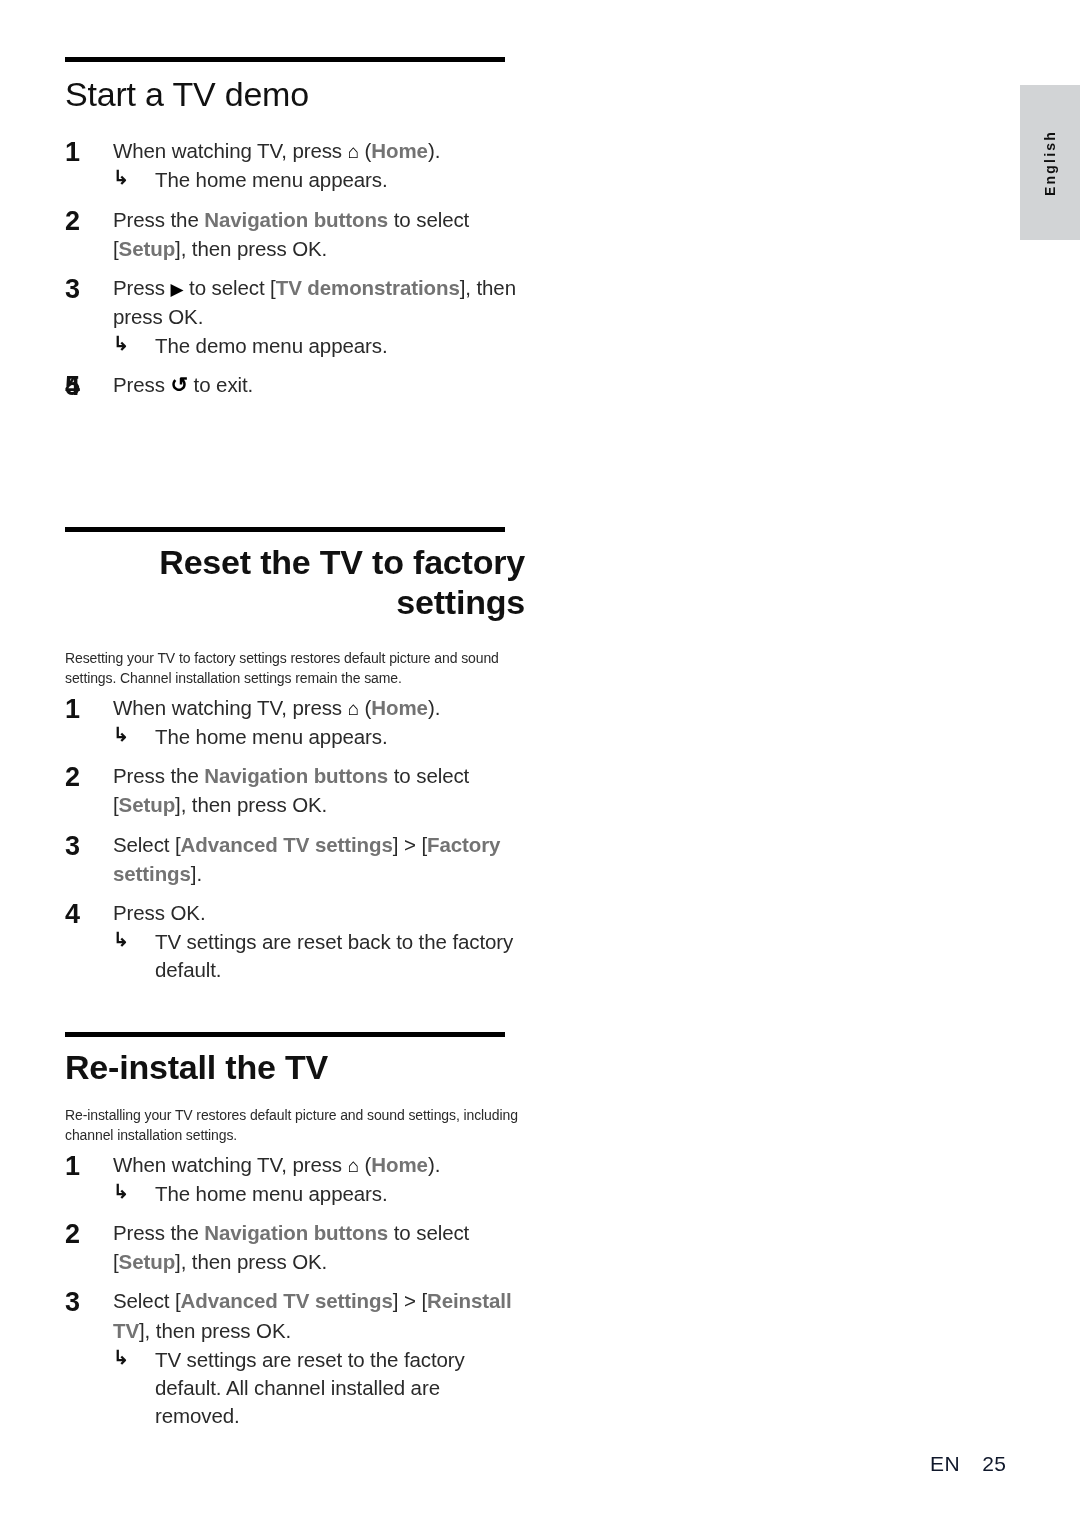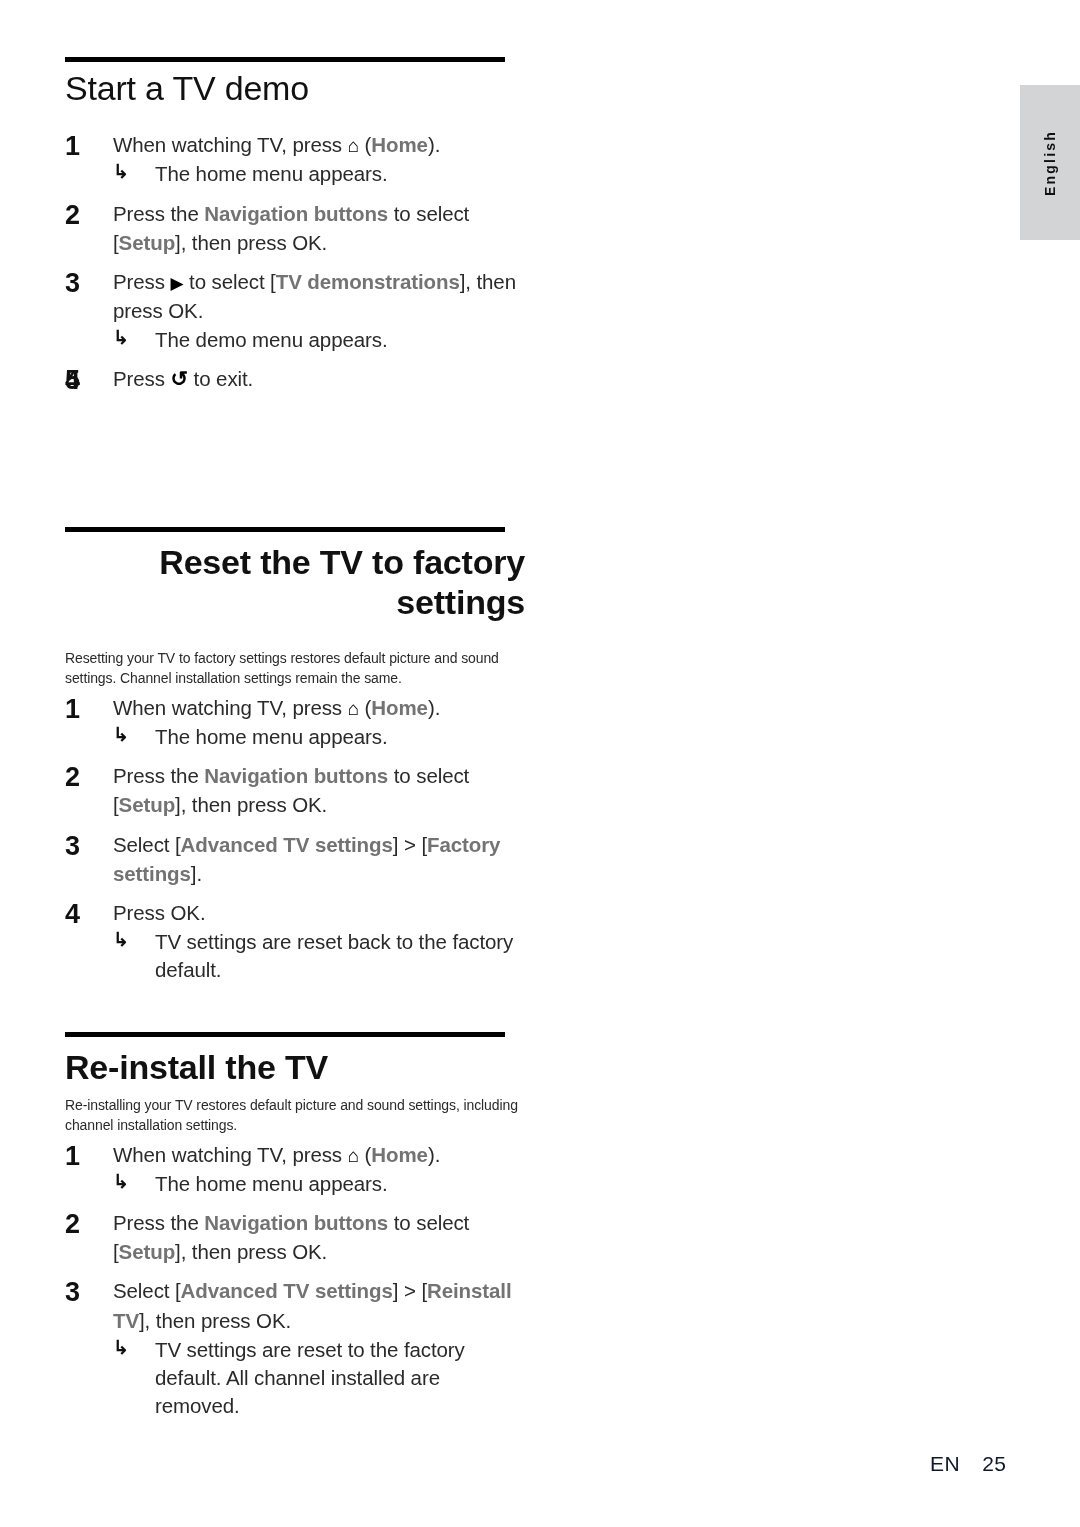--- a/index.html
+++ b/index.html
@@ -164,21 +164,21 @@
 
 <div class="page">
 
   <div class="lang-tab">
     <span class="lang-label">English</span>
   </div>
 
   <div class="content" id="content-column">
       <div class="section" style="position: absolute; left: 0px; top: 57px; width: 460px;">
         <div class="rule"></div>
-        <h2 class="heading" style="margin-top: 6px;">Start a TV demo</h2>
+        <h2 class="heading" style="margin-top: 12px;">Start a TV demo</h2>
         <ol class="steps" style="margin-top: 22px;">
           <li class="step" style="margin-top: 0px;">
             <span class="num">1</span>
             <span class="step-text"><span>When watching TV, press </span><span class="glyph-home">⌂</span><span> (</span><b class="kw">Home</b><span>).</span></span>
             <div class="result" style="margin-top: 1px;"><span class="hook">↳</span><span>The home menu appears.</span></div>
           </li>
           <li class="step" style="margin-top: 10px;">
             <span class="num">2</span>
             <span class="step-text"><span>Press the </span><b class="kw">Navigation buttons</b><span> to select [</span><b class="kw">Setup</b><span>], then press OK.</span></span>
           </li>
@@ -217,21 +217,21 @@
           <li class="step" style="margin-top: 10px;">
             <span class="num">4</span>
             <span class="step-text"><span>Press OK.</span></span>
             <div class="result" style="margin-top: 1px;"><span class="hook">↳</span><span>TV settings are reset back to the factory default.</span></div>
           </li>
         </ol>
       </div>
       <div class="section" style="position: absolute; left: 0px; top: 1032px; width: 460px;">
         <div class="rule"></div>
         <h2 class="heading semibold" style="margin-top: 10px;">Re-install the TV</h2>
-        <p class="intro" style="margin-top: 9px;">Re-installing your TV restores default picture and sound settings, including channel installation settings.</p>
+        <p class="intro" style="margin-top: 19px;">Re-installing your TV restores default picture and sound settings, including channel installation settings.</p>
         <ol class="steps" style="margin-top: 4px;">
           <li class="step" style="margin-top: 0px;">
             <span class="num">1</span>
             <span class="step-text"><span>When watching TV, press </span><span class="glyph-home">⌂</span><span> (</span><b class="kw">Home</b><span>).</span></span>
             <div class="result" style="margin-top: 1px;"><span class="hook">↳</span><span>The home menu appears.</span></div>
           </li>
           <li class="step" style="margin-top: 10px;">
             <span class="num">2</span>
             <span class="step-text"><span>Press the </span><b class="kw">Navigation buttons</b><span> to select [</span><b class="kw">Setup</b><span>], then press OK.</span></span>
           </li>

